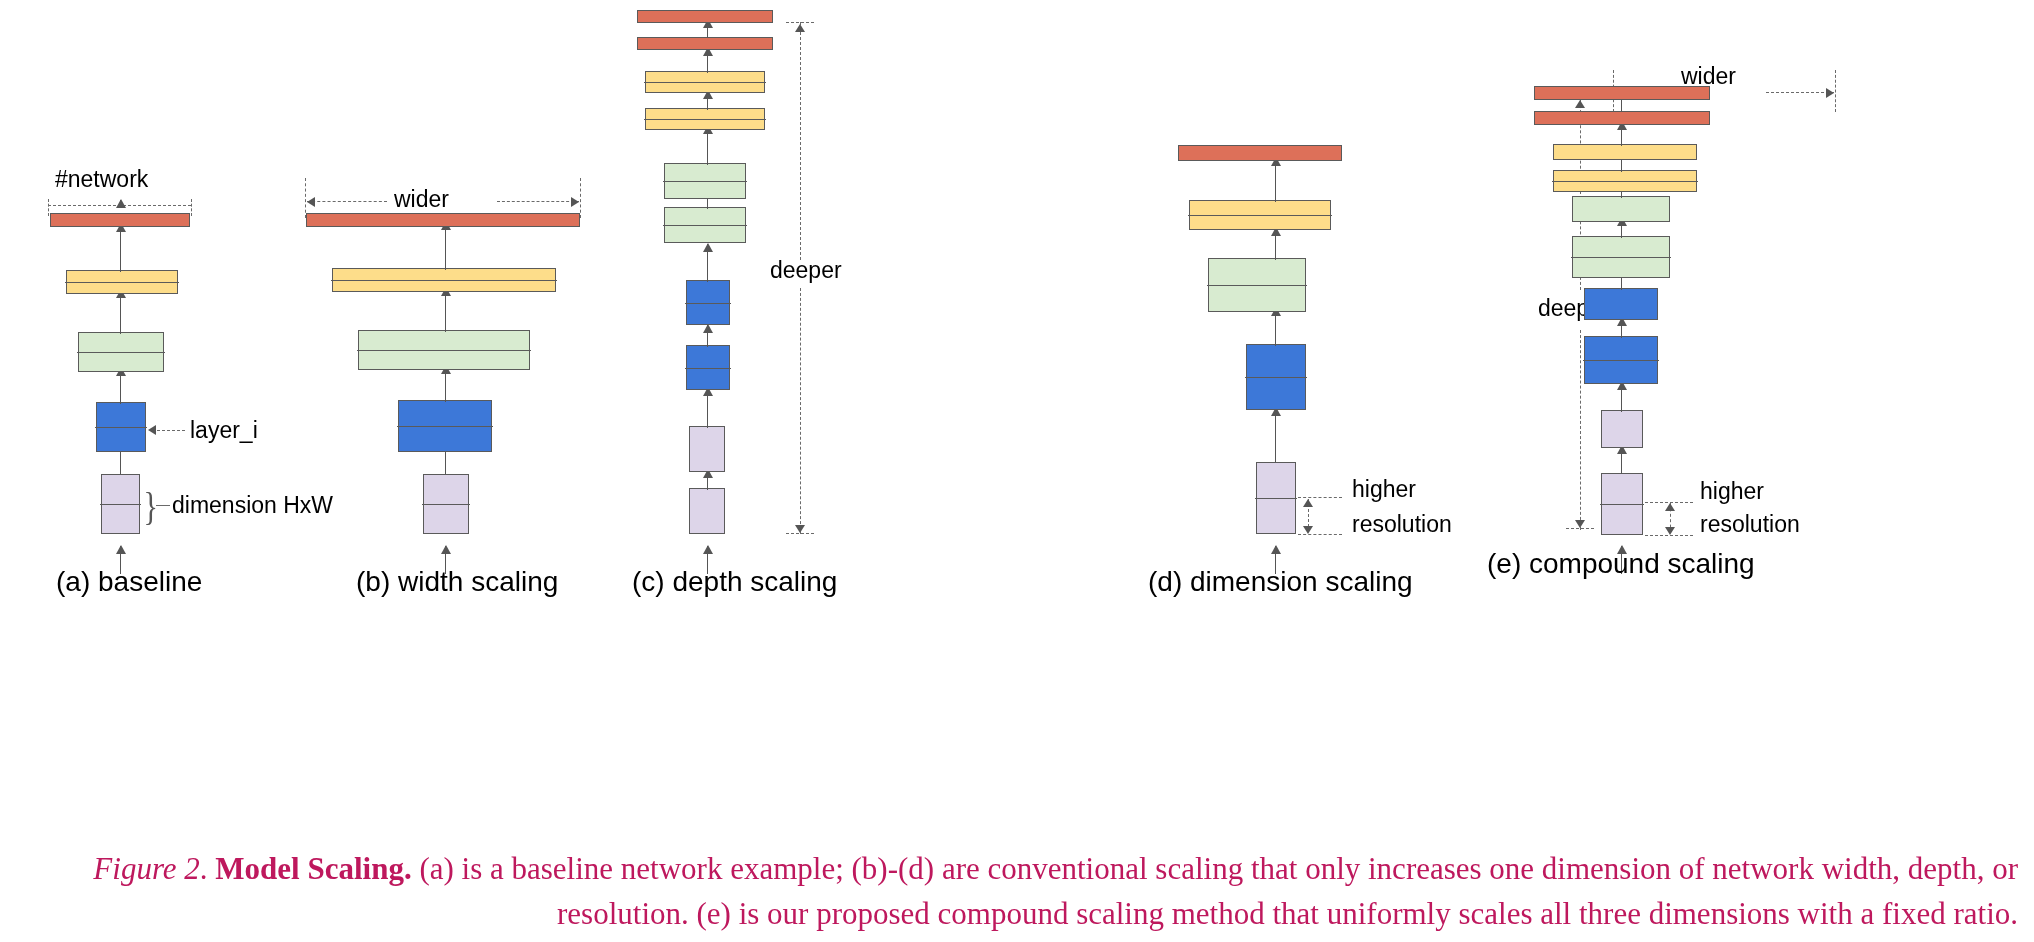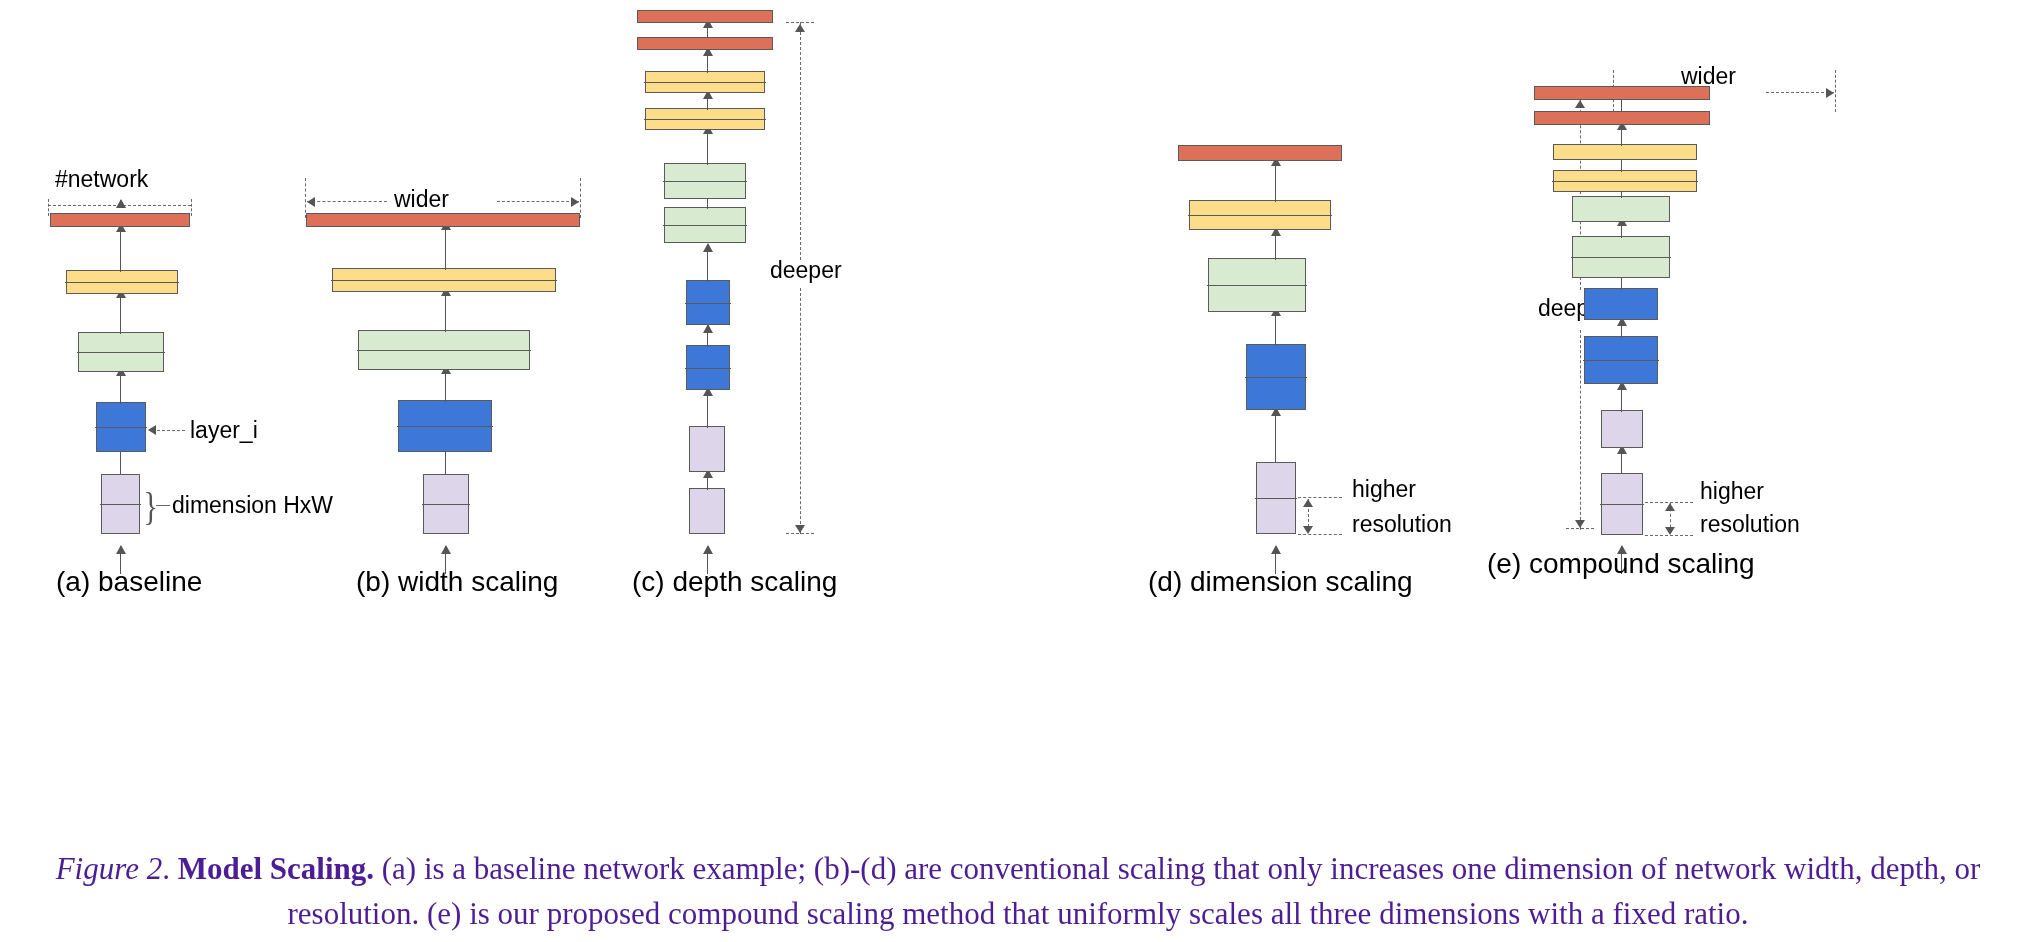--- a/index.html
+++ b/index.html
@@ -38,21 +38,21 @@
   
   .lbl{position:absolute;font-size:23px;line-height:32px;white-space:nowrap;color:#000;}
   .panel-title{position:absolute;font-size:28px;line-height:32px;white-space:nowrap;color:#000;}
 
   
   .brace{position:absolute;font-size:40px;line-height:1;color:#555;font-family:"Liberation Serif",serif;
          transform:scaleX(0.75);}
 
   
   #caption{position:absolute;left:18px;top:846px;width:2000px;font-family:"Liberation Serif",serif;
-           font-size:31px;line-height:45px;color:#4c1d95;text-align:center;}
+           font-size:31px;line-height:45px;color:#be185d;text-align:right;}
   #caption .figno{font-style:italic;}
   #caption .bold{font-weight:bold;}
 </style>
 </head>
 <body>
 
 <div id="figure">
 
   <div>
 

